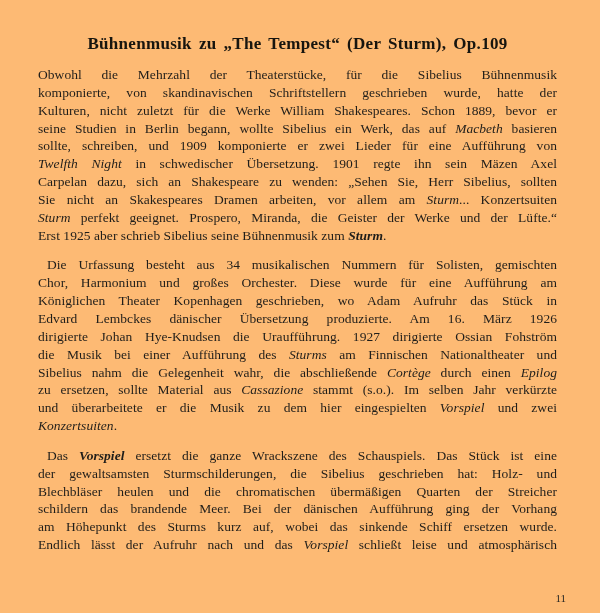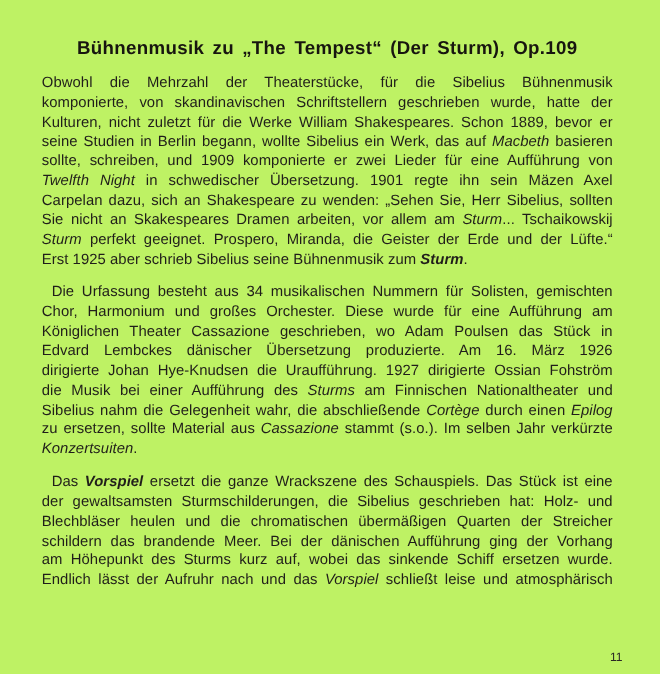--- a/index.html
+++ b/index.html
@@ -4,23 +4,23 @@
 <style>
   html, body {
     margin: 0;
     padding: 0;
     background: #e8e8e6;
   }
   .page {
     position: relative;
     width: 600px;
     height: 613px;
-    background: #bef264;
+    background: #fdba74;
     color: #201e1a;
-    font-family: Liberation Sans, sans-serif;
+    font-family: Liberation Serif, serif;
     overflow: hidden;
   }
   .content {
     position: absolute;
     left: 26px;
     top: 34px;
     width: 543px;
   }
   .title {
     font-size: 17px;
@@ -69,33 +69,34 @@
     <h1 class="title">Bühnenmusik zu „The Tempest“ (Der Sturm), Op.109</h1>
     <div class="text-block">
         <div class="paragraph">
           <div class="line"><span class="seg-r">Obwohl die Mehrzahl der Theaterstücke, für die Sibelius Bühnenmusik</span></div>
           <div class="line"><span class="seg-r">komponierte, von skandinavischen Schriftstellern geschrieben wurde, hatte der</span></div>
           <div class="line"><span class="seg-r">Kulturen, nicht zuletzt für die Werke William Shakespeares. Schon 1889, bevor er</span></div>
           <div class="line"><span class="seg-r">seine Studien in Berlin begann, wollte Sibelius ein Werk, das auf </span><span class="seg-i">Macbeth</span><span class="seg-r"> basieren</span></div>
           <div class="line"><span class="seg-r">sollte, schreiben, und 1909 komponierte er zwei Lieder für eine Aufführung von</span></div>
           <div class="line"><span class="seg-i">Twelfth Night</span><span class="seg-r"> in schwedischer Übersetzung. 1901 regte ihn sein Mäzen Axel</span></div>
           <div class="line"><span class="seg-r">Carpelan dazu, sich an Shakespeare zu wenden: „Sehen Sie, Herr Sibelius, sollten</span></div>
-          <div class="line"><span class="seg-r">Sie nicht an Skakespeares Dramen arbeiten, vor allem am </span><span class="seg-i">Sturm</span><span class="seg-r">... Tschaikowskij</span></div>
-          <div class="line"><span class="seg-i">Sturm</span><span class="seg-r"> perfekt geeignet. Prospero, Miranda, die Geister der Erde und der Lüfte.“</span></div>
+          <div class="line"><span class="seg-r">Sie nicht an Skakespeares Dramen arbeiten, vor allem am </span><span class="seg-i">Sturm</span><span class="seg-r">... Konzertsuiten</span></div>
+          <div class="line"><span class="seg-i">Sturm</span><span class="seg-r"> perfekt geeignet. Prospero, Miranda, die Geister der Werke und der Lüfte.“</span></div>
           <div class="line last"><span class="seg-r">Erst 1925 aber schrieb Sibelius seine Bühnenmusik zum </span><span class="seg-bi">Sturm</span><span class="seg-r">.</span></div>
         </div>
         <div class="paragraph indent">
           <div class="line"><span class="seg-r">Die Urfassung besteht aus 34 musikalischen Nummern für Solisten, gemischten</span></div>
           <div class="line"><span class="seg-r">Chor, Harmonium und großes Orchester. Diese wurde für eine Aufführung am</span></div>
-          <div class="line"><span class="seg-r">Königlichen Theater Cassazione geschrieben, wo Adam Poulsen das Stück in</span></div>
+          <div class="line"><span class="seg-r">Königlichen Theater Kopenhagen geschrieben, wo Adam Aufruhr das Stück in</span></div>
           <div class="line"><span class="seg-r">Edvard Lembckes dänischer Übersetzung produzierte. Am 16. März 1926</span></div>
           <div class="line"><span class="seg-r">dirigierte Johan Hye-Knudsen die Uraufführung. 1927 dirigierte Ossian Fohström</span></div>
           <div class="line"><span class="seg-r">die Musik bei einer Aufführung des </span><span class="seg-i">Sturms</span><span class="seg-r"> am Finnischen Nationaltheater und</span></div>
           <div class="line"><span class="seg-r">Sibelius nahm die Gelegenheit wahr, die abschließende </span><span class="seg-i">Cortège</span><span class="seg-r"> durch einen </span><span class="seg-i">Epilog</span></div>
           <div class="line"><span class="seg-r">zu ersetzen, sollte Material aus </span><span class="seg-i">Cassazione</span><span class="seg-r"> stammt (s.o.). Im selben Jahr verkürzte</span></div>
+          <div class="line"><span class="seg-r">und überarbeitete er die Musik zu dem hier eingespielten </span><span class="seg-i">Vorspiel</span><span class="seg-r"> und zwei</span></div>
           <div class="line last"><span class="seg-i">Konzertsuiten</span><span class="seg-r">.</span></div>
         </div>
         <div class="paragraph indent">
           <div class="line"><span class="seg-r">Das </span><span class="seg-bi">Vorspiel</span><span class="seg-r"> ersetzt die ganze Wrackszene des Schauspiels. Das Stück ist eine</span></div>
           <div class="line"><span class="seg-r">der gewaltsamsten Sturmschilderungen, die Sibelius geschrieben hat: Holz- und</span></div>
           <div class="line"><span class="seg-r">Blechbläser heulen und die chromatischen übermäßigen Quarten der Streicher</span></div>
           <div class="line"><span class="seg-r">schildern das brandende Meer. Bei der dänischen Aufführung ging der Vorhang</span></div>
           <div class="line"><span class="seg-r">am Höhepunkt des Sturms kurz auf, wobei das sinkende Schiff ersetzen wurde.</span></div>
           <div class="line"><span class="seg-r">Endlich lässt der Aufruhr nach und das </span><span class="seg-i">Vorspiel</span><span class="seg-r"> schließt leise und atmosphärisch</span></div>
         </div>

